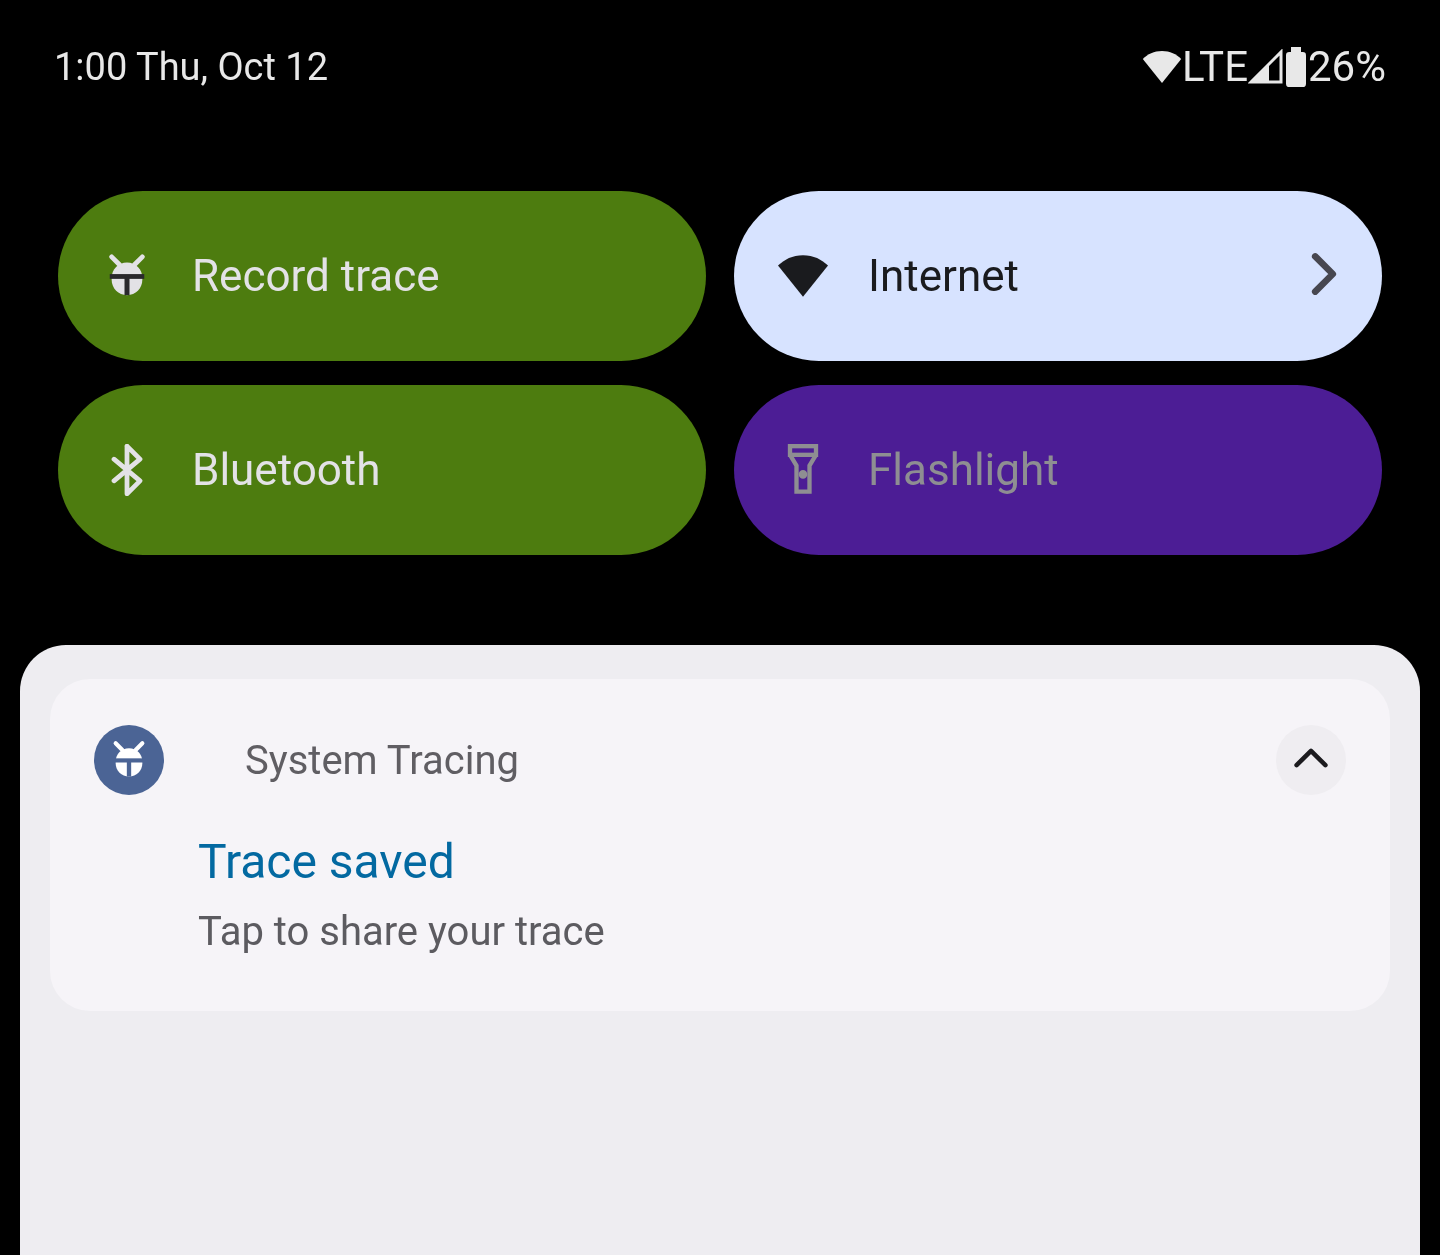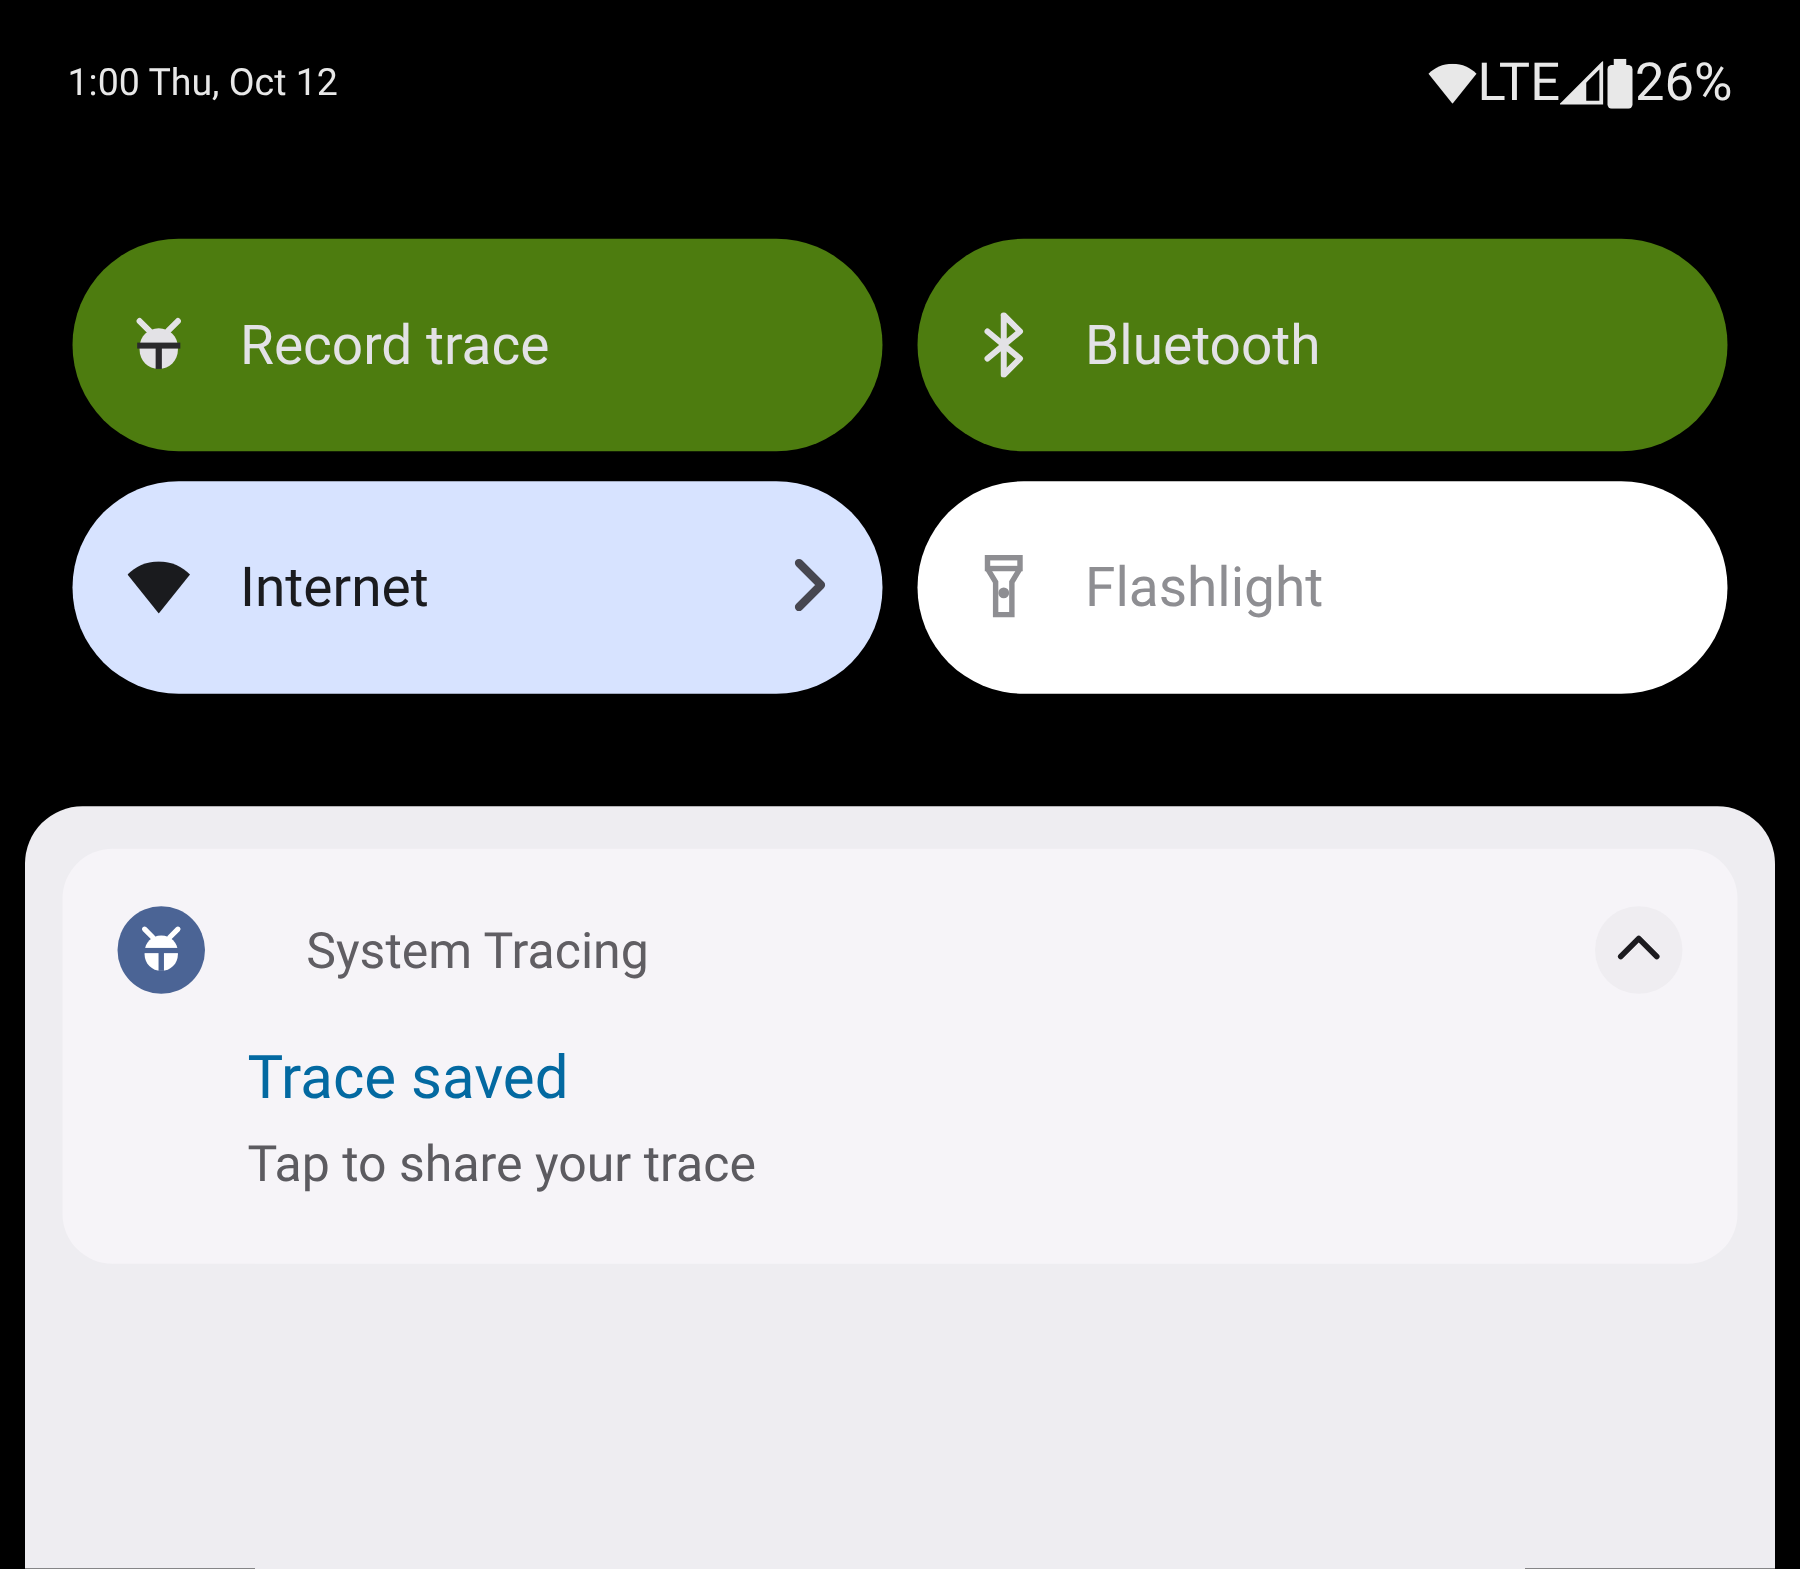--- a/index.html
+++ b/index.html
@@ -19,21 +19,21 @@
 
     .status-bar {
       display: flex;
       justify-content: space-between;
       align-items: center;
       padding: 42px 54px 0 54px;
       color: #e8e8e8;
     }
 
     .status-left {
-      font-size: 30px;
+      font-size: 38px;
       font-weight: 400;
       color: #e8e8e8;
     }
 
     .status-right {
       display: flex;
       align-items: center;
       gap: 0;
       font-size: 42px;
       font-weight: 400;
@@ -63,21 +63,21 @@
 
     .qs-tile.inactive {
       background: #4d7c0f;
     }
 
     .qs-tile.active {
       background: #d7e3ff;
     }
 
     .qs-tile.disabled {
-      background: #ffffff;
+      background: #4c1d95;
     }
 
     .qs-tile .tile-icon {
       width: 50px;
       height: 50px;
       display: flex;
       align-items: center;
       justify-content: center;
       flex-shrink: 0;
     }
@@ -212,41 +212,41 @@
       <svg width="46" height="46" viewBox="0 0 24 24" fill="#e3e2e6">
         <path d="M4 2 L8 6 M20 2 L16 6" stroke="#e3e2e6" stroke-width="2.5" stroke-linecap="round" fill="none"></path>
         <path d="M12 5 C7.5 5 4 8.5 4 13 L4 14 C4 18.5 7.5 22 12 22 C16.5 22 20 18.5 20 14 L20 13 C20 8.5 16.5 5 12 5 Z"></path>
         <rect x="3" y="11" width="18" height="2.5" fill="#2a292c"></rect>
         <rect x="10.7" y="13" width="2.6" height="9" fill="#2a292c"></rect>
       </svg>
     </span>
     <span class="tile-label">Record trace</span>
   </div>
 
-  <div class="qs-tile inactive">
-    <span class="tile-icon">
-      <svg width="36" height="52" viewBox="0 0 14 24" fill="none" stroke="#e3e2e6" stroke-width="2.2" stroke-linejoin="round" stroke-linecap="round">
-        <path d="M7 1 L7 23 L13 17 L1 7 M7 1 L13 7 L1 17"></path>
-      </svg>
-    </span>
-    <span class="tile-label">Bluetooth</span>
-  </div>
-
   <div class="qs-tile active">
     <span class="tile-icon">
       <svg width="54" height="42" viewBox="0 0 24 20" fill="#1a1b1e">
         <path d="M12 20 L0 5 C3 2 7 0 12 0 C17 0 21 2 24 5 Z"></path>
       </svg>
     </span>
     <span class="tile-label">Internet</span>
     <span class="tile-chevron">
       <svg width="28" height="44" viewBox="0 0 12 20" fill="none" stroke="#474750" stroke-width="3" stroke-linecap="round" stroke-linejoin="round">
         <path d="M2 2 L10 10 L2 18"></path>
       </svg>
     </span>
+  </div>
+
+  <div class="qs-tile inactive">
+    <span class="tile-icon">
+      <svg width="36" height="52" viewBox="0 0 14 24" fill="none" stroke="#e3e2e6" stroke-width="2.2" stroke-linejoin="round" stroke-linecap="round">
+        <path d="M7 1 L7 23 L13 17 L1 7 M7 1 L13 7 L1 17"></path>
+      </svg>
+    </span>
+    <span class="tile-label">Bluetooth</span>
   </div>
 
   <div class="qs-tile disabled">
     <span class="tile-icon">
       <svg width="36" height="52" viewBox="0 0 16 24" fill="none" stroke="#8e8e92" stroke-width="2">
         <rect x="2" y="1" width="12" height="4"></rect>
         <path d="M2 5 L5 10 L5 22 L11 22 L11 10 L14 5"></path>
         <circle cx="8" cy="14" r="1" fill="#8e8e92"></circle>
       </svg>
     </span>

